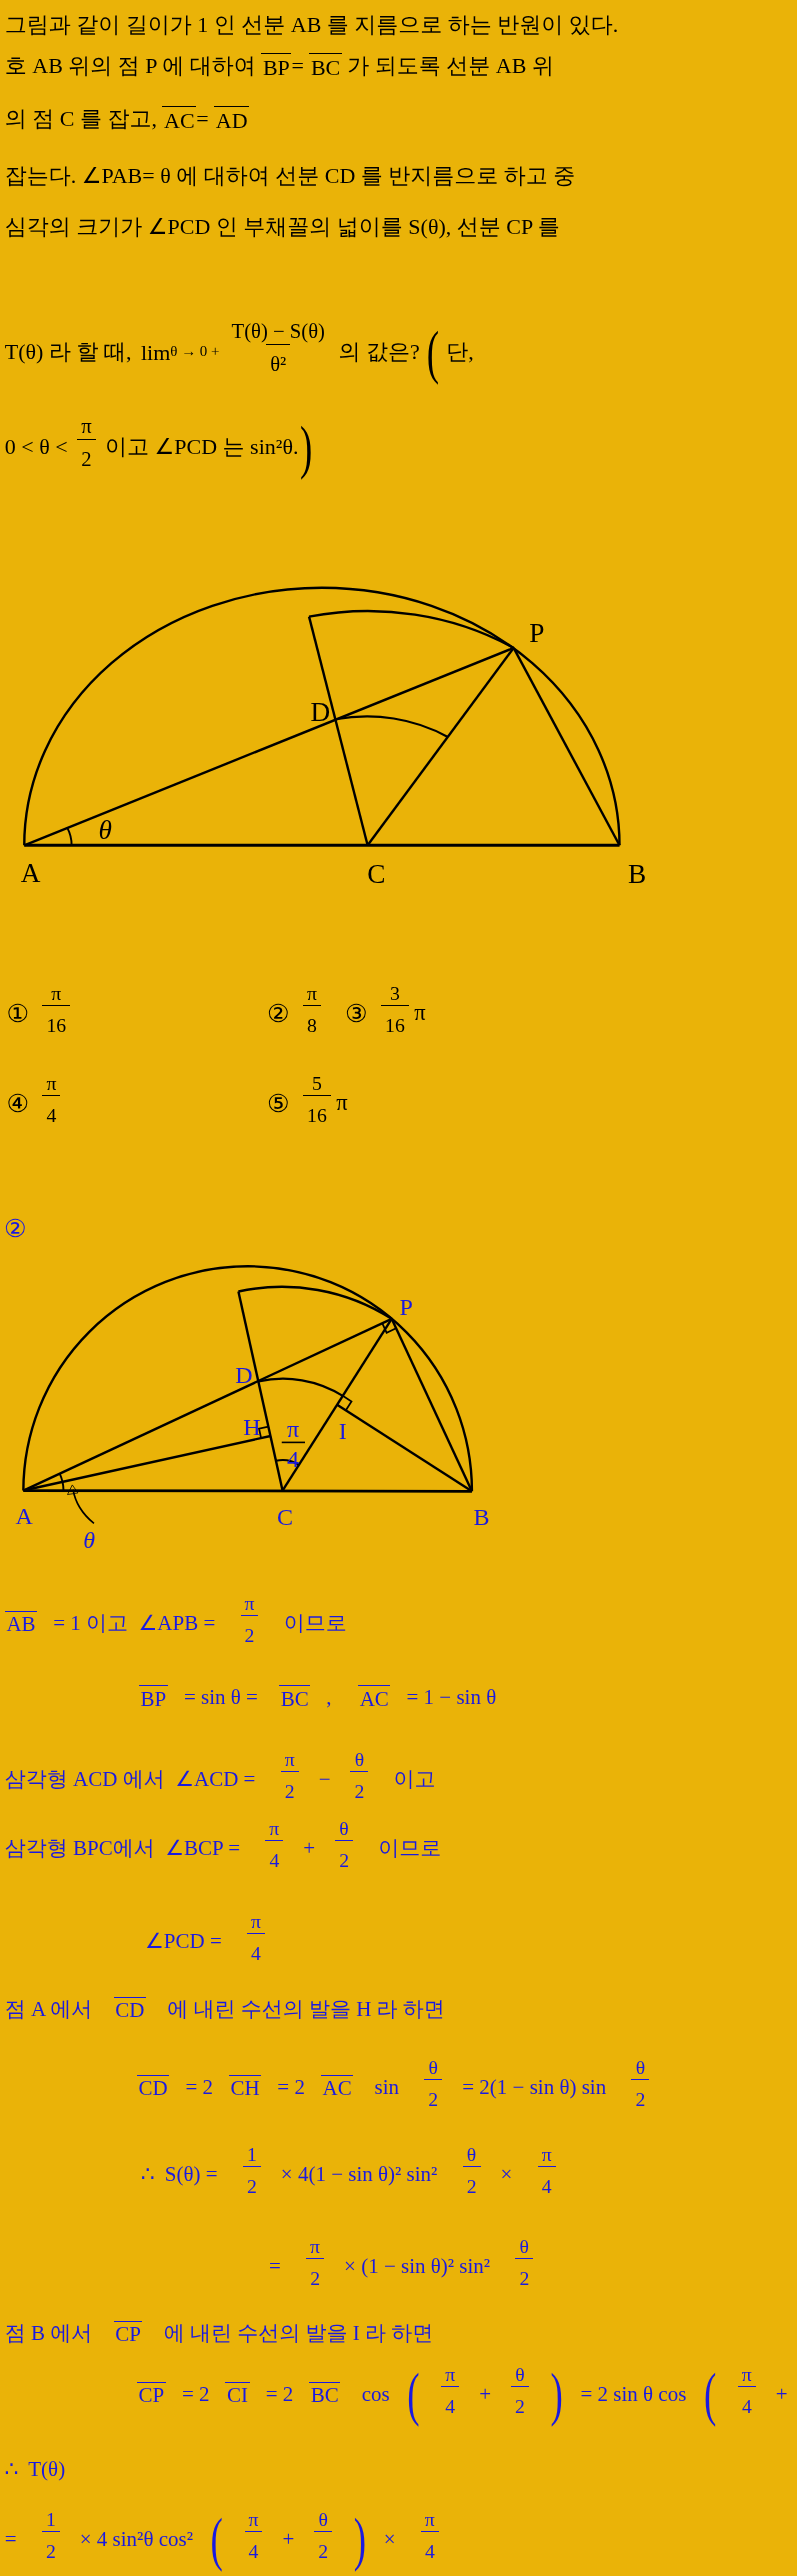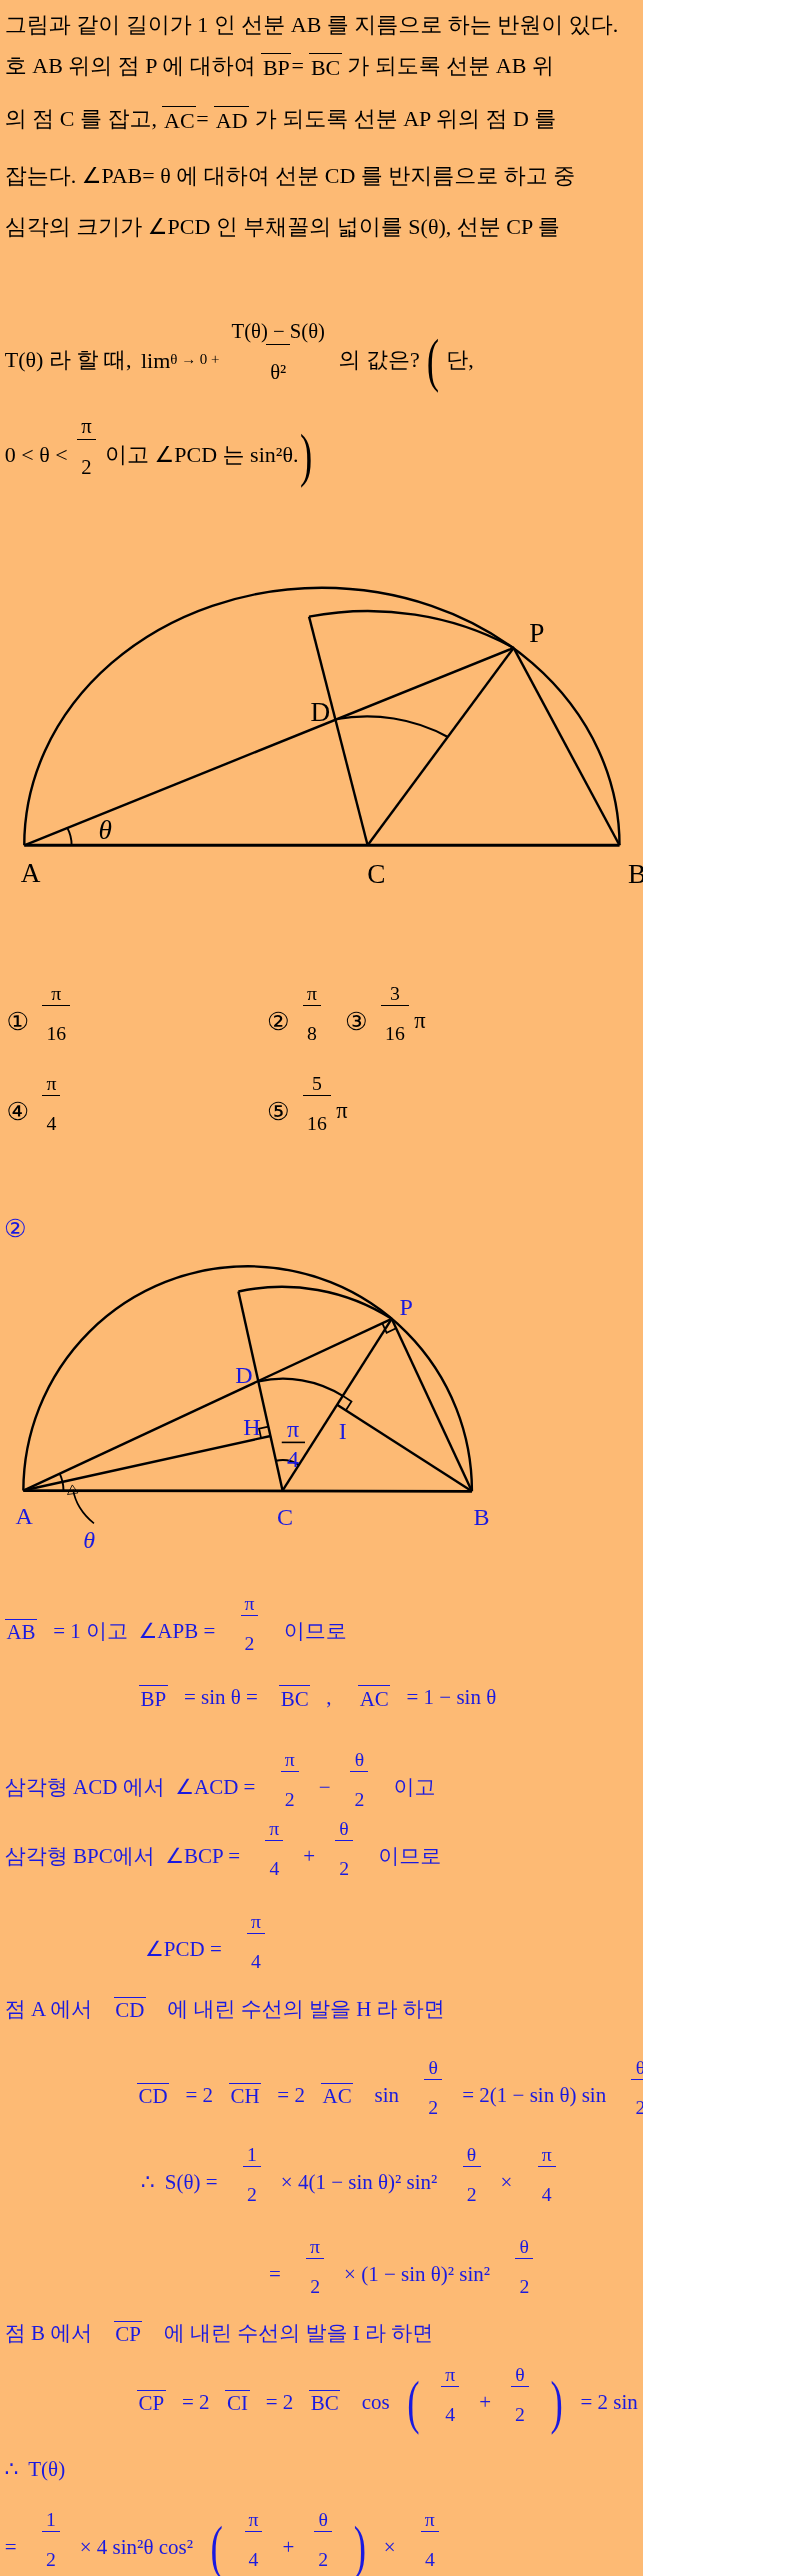--- a/index.html
+++ b/index.html
@@ -1,26 +1,26 @@
 <!DOCTYPE html>
 <html style="font-size:13px"><head>
 <meta charset="utf-8">
 <style>
   html,body{margin:0;padding:0;background:#ffffff;}
-  #page{position:relative;width:643px;height:2576px;background:#fdba74;overflow:hidden;
+  #page{position:relative;width:797px;height:2576px;background:#eab308;overflow:hidden;
         font-family:"Liberation Serif","DejaVu Sans",serif;color:#000;}
   .mline{position:absolute;display:flex;align-items:center;font-size:22px;
          font-family:"Liberation Serif","DejaVu Sans",serif;}
   .sol{color:#1a1ae0;font-size:21px;gap:16px;}
   .tk{white-space:pre;}
   .ov{white-space:pre;border-top:1.6px solid currentColor;padding:1.6px 1.6px 0;line-height:1.05;}
   .frac{display:inline-flex;flex-direction:column;align-items:center;margin:4px 4px;
         line-height:1.15;font-size:94%;}
   .frac .num{padding:0 4px;}
-  .frac .den{border-top:1.6px solid currentColor;padding:16px 4px;}
+  .frac .den{border-top:1.6px solid currentColor;padding:8px 4px;}
   .lim{display:inline-flex;flex-direction:row;align-items:center;margin:0 4px;line-height:1.05;}
   .lim .l2{font-size:68%;}
   .big{display:inline-block;font-size:37px;line-height:1;transform:scaleY(1.6);
        margin:0 1.6px;font-weight:300;}
   .choice{position:absolute;display:flex;align-items:center;font-size:21px;}
   .choice .circ{font-size:25px;margin-right:9.6px;font-family:"DejaVu Sans",sans-serif;}
   .suffix{font-size:22.5px;margin-left:1.6px;}
   #answer-marker{position:absolute;left:4px;top:1214px;font-size:25px;color:#1a1ae0;
        font-family:"DejaVu Sans",sans-serif;}
   svg{position:absolute;left:0;}
@@ -42,21 +42,20 @@
       <span class="ov">BP</span>
       <span class="tk">= </span>
       <span class="ov">BC</span>
       <span class="tk"> 가 되도록 선분 AB 위</span>
     </div>
   <div class="mline" style="left:4.8px;top:104px">
       <span class="tk">의 점 C 를 잡고, </span>
       <span class="ov">AC</span>
       <span class="tk">= </span>
       <span class="ov">AD</span>
-      <span class="tk"> 가 되도록 선분 AP 위의 점 D 를</span>
     </div>
   <div class="mline" style="left:4.8px;top:212px">
       <span class="tk">심각의 크기가 ∠PCD 인 부채꼴의 넓이를 S(θ), 선분 CP 를</span>
     </div>
   <div class="mline" style="left:4.8px;top:161px">
       <span class="tk">잡는다. ∠PAB= θ 에 대하여 선분 CD 를 반지름으로 하고 중</span>
     </div>
   <div class="mline" style="left:4.8px;top:316px">
       <span class="tk">T(θ) 라 할 때, </span>
       <span class="lim">

